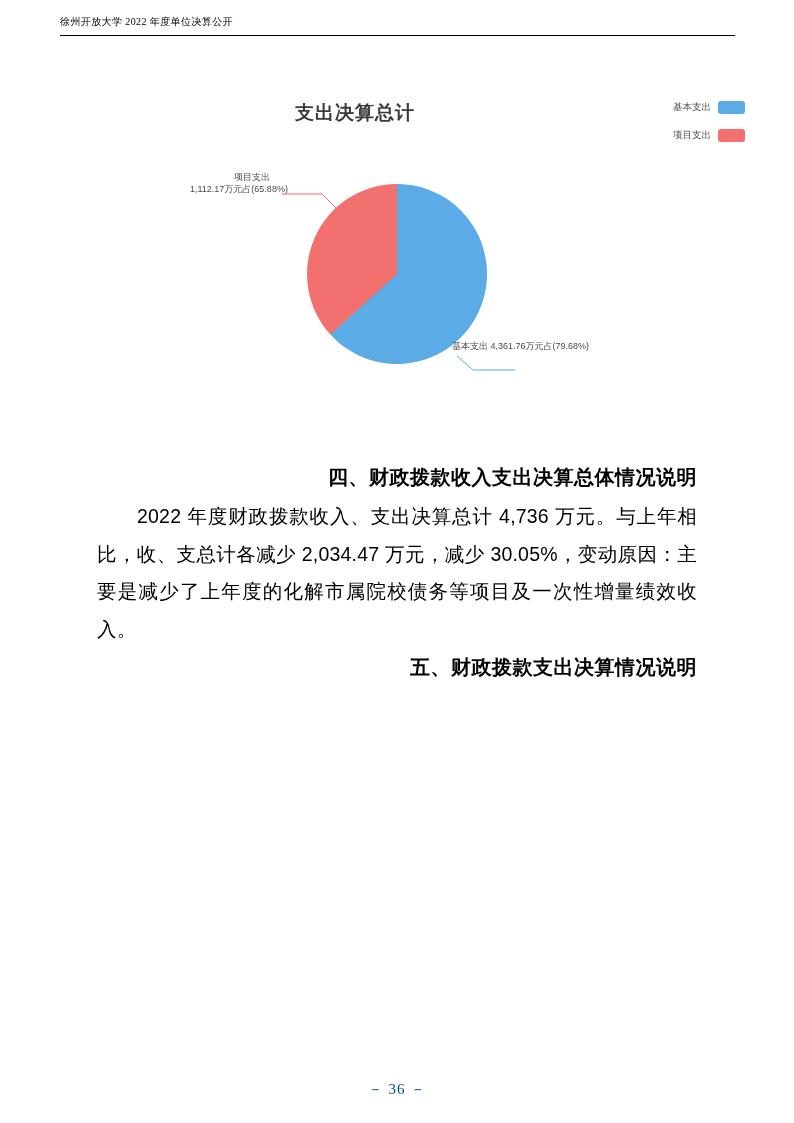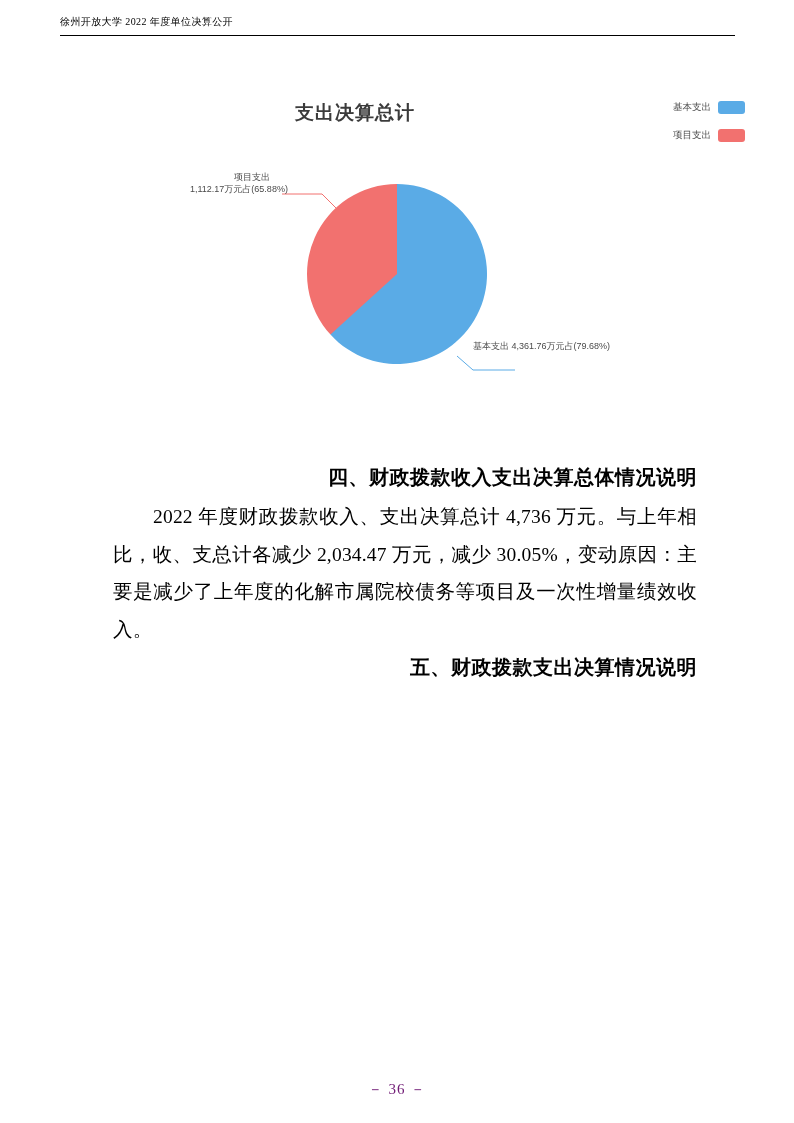--- a/index.html
+++ b/index.html
@@ -105,21 +105,21 @@
     line-height: 11.5px;
     white-space: nowrap;
   }
   .slice-label-left {
     left: 145px;
     top: 102px;
     text-align: right;
   }
   .slice-label-left .lbl-name { display:block; padding-right: 18px; }
   .slice-label-right {
-    left: 428px;
+    left: 407px;
     top: 271px;
     text-align: center;
   }
 
   
   .content {
     position: absolute;
     left: 97px;
     top: 460px;
     width: 600px;
@@ -129,42 +129,42 @@
     font-size: 20px;
     font-weight: bold;
     margin: 0 0 4px 0;
     padding: 0;
     text-indent: 48px;
     letter-spacing: 0.5px;
     line-height: 34px;
     text-align: right;
   }
   p.body-par {
-    font-family: Liberation Serif, serif;
+    font-family: Liberation Sans, sans-serif;
     font-size: 19.5px;
     line-height: 37.5px;
-    margin: 0 0 2px 16px;
+    margin: 0 0 2px 0;
     padding: 0;
     text-indent: 40px;
     text-align: justify;
     text-justify: inter-ideograph;
     letter-spacing: 0.2px;
   }
   .gap-before { margin-top: 6px; }
 
   
   .page-footer {
     position: absolute;
     left: 0;
     top: 1080px;
     width: 794px;
     text-align: center;
     font-family: "Liberation Serif", "DejaVu Serif", serif;
     font-size: 15px;
-    color: #701a75;
+    color: #0c4a6e;
     letter-spacing: 1px;
   }
 </style>
 </head>
 <body>
 
 <div class="page-header">
   <div class="page-header-text">徐州开放大学 2022 年度单位决算公开</div>
 </div>
 

